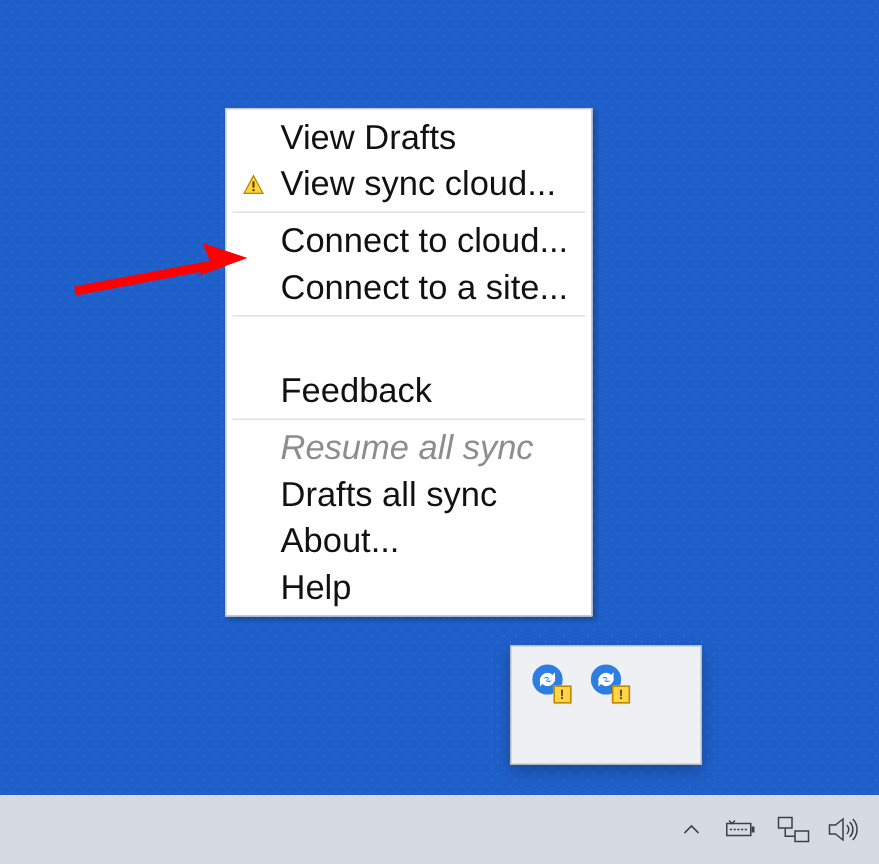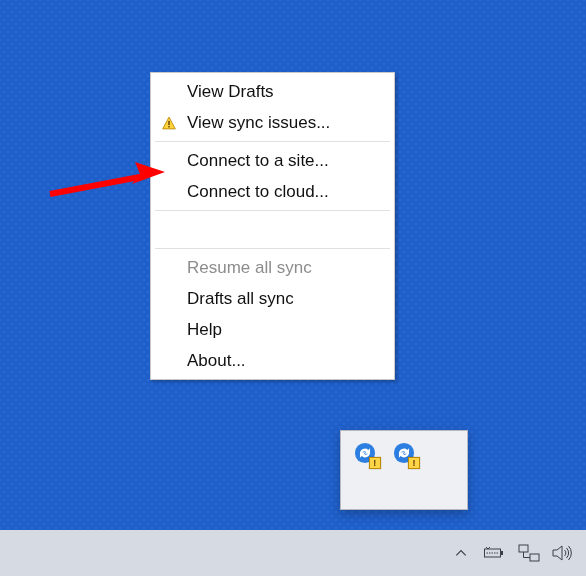--- a/index.html
+++ b/index.html
@@ -21,26 +21,26 @@
       background: #fff;
       border: 1px solid #c9c9c9;
       padding: 3px 2px;
       box-shadow: 2px 2px 3px rgba(0,0,0,.25);
     }
     .context-menu .item {
       display: flex;
       align-items: center;
       height: 31px;
       padding: 0 6px 0 34px;
-      font-size: 17px;
+      font-size: 23px;
       color: #111;
       position: relative;
       cursor: default;
     }
-    .context-menu .item.disabled { color: #8d8d8d; }
+    .context-menu .item.disabled { color: #8d8d8d; font-style: italic; }
     .context-menu .icon-slot {
       position: absolute; left: 8px; top: 50%; transform: translateY(-50%);
       width: 16px; height: 16px; display: flex; align-items: center; justify-content: center;
     }
     .context-menu .sep { height: 1px; background: #e0e0e0; margin: 3px 2px; }
 
     .arrow {
       position: absolute;
       left: 40px; top: 154px;
       pointer-events: none;
@@ -92,51 +92,55 @@
       <span>View Drafts</span>
     </div>
     <div class="item">
       <span class="icon-slot">
         <svg width="14" height="14" viewBox="0 0 100 100">
             <polygon points="50,8 95,92 5,92" fill="#ffd33a" stroke="#b88400" stroke-width="6"></polygon>
             <rect x="45" y="35" width="10" height="30" fill="#5c3b00"></rect>
             <rect x="45" y="72" width="10" height="10" fill="#5c3b00"></rect>
           </svg>
       </span>
-      <span>View sync issues...</span>
+      <span>View sync cloud...</span>
     </div>
     <div class="sep"></div>
     <div class="item">
       <span class="icon-slot"></span>
+      <span>Connect to cloud...</span>
+    </div>
+    <div class="item">
+      <span class="icon-slot"></span>
       <span>Connect to a site...</span>
     </div>
-    <div class="item">
-      <span class="icon-slot"></span>
-      <span>Connect to cloud...</span>
-    </div>
     <div class="sep"></div>
     <div class="item">
       <span class="icon-slot"></span>
+    </div>
+    <div class="item">
+      <span class="icon-slot"></span>
+      <span>Feedback</span>
     </div>
     <div class="sep"></div>
     <div class="item disabled">
       <span class="icon-slot"></span>
       <span>Resume all sync</span>
     </div>
     <div class="item">
       <span class="icon-slot"></span>
       <span>Drafts all sync</span>
     </div>
     <div class="item">
       <span class="icon-slot"></span>
+      <span>About...</span>
+    </div>
+    <div class="item">
+      <span class="icon-slot"></span>
       <span>Help</span>
-    </div>
-    <div class="item">
-      <span class="icon-slot"></span>
-      <span>About...</span>
     </div>
   </div>
 
   <svg class="arrow" width="130" height="50">
     <line x1="10" y1="40" x2="105" y2="22" stroke="#ff0000" stroke-width="6"></line>
     <polygon points="125,18 95,8 100,20 92,30" fill="#ff0000"></polygon>
   </svg>
 
   <div class="tray-popup">
     <div class="tray-slot">

